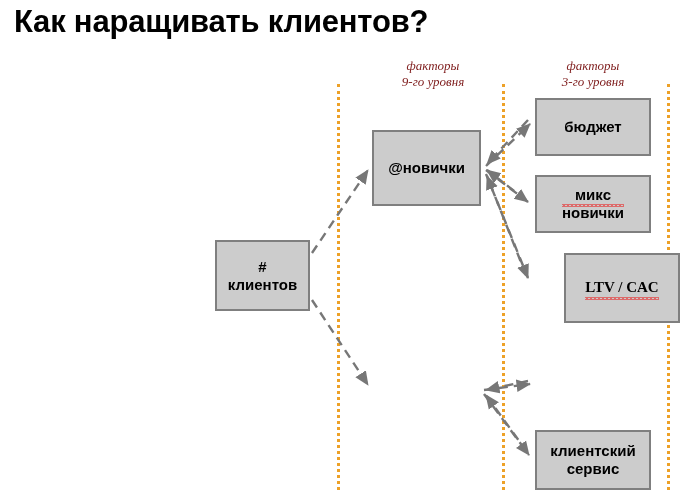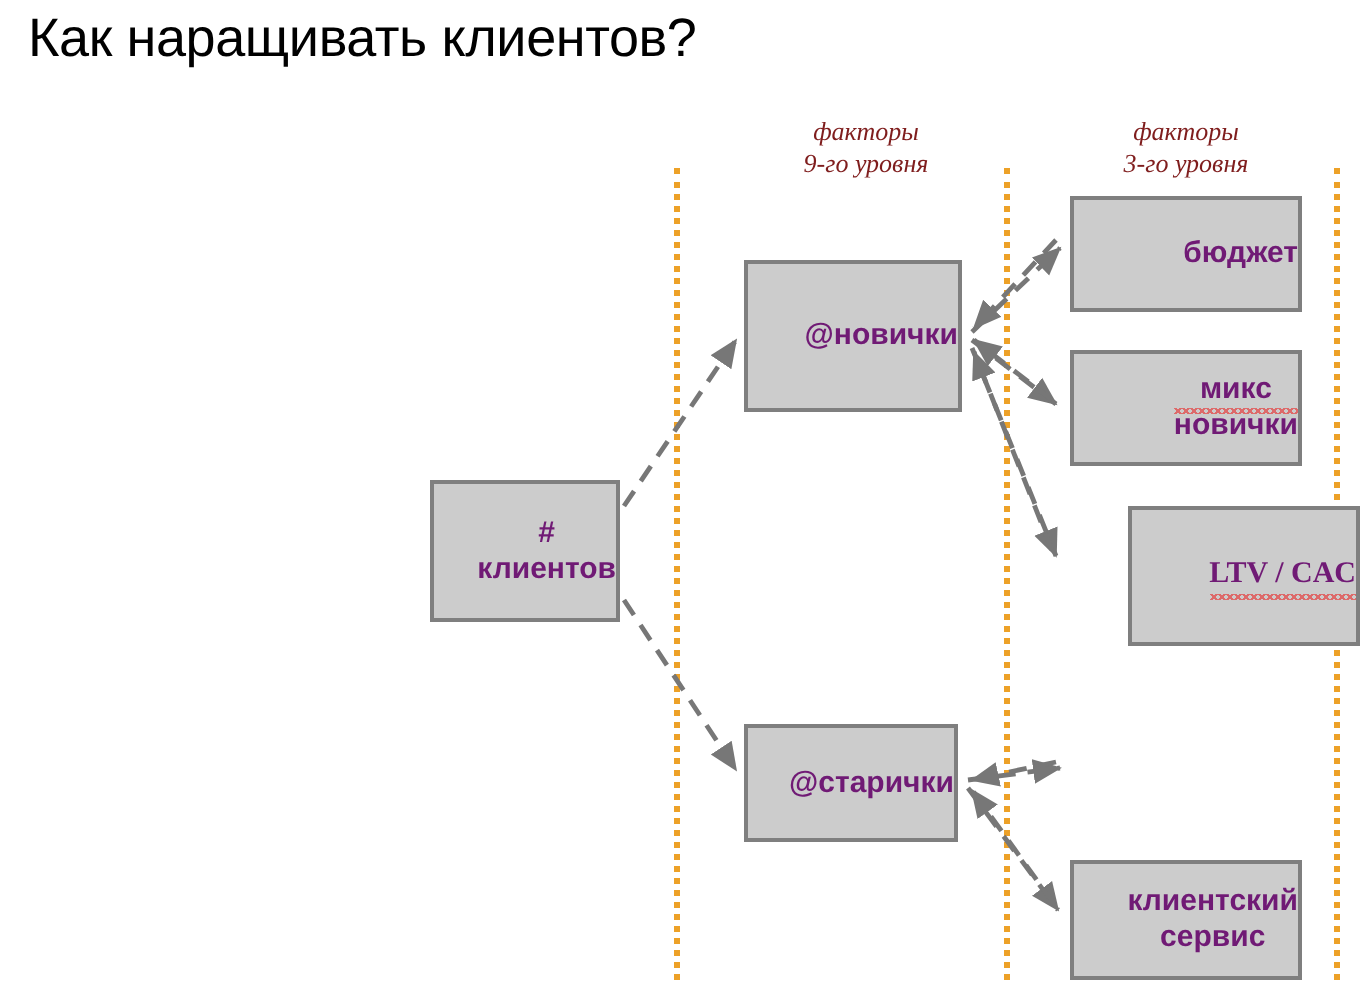--- a/index.html
+++ b/index.html
@@ -14,22 +14,22 @@
     position: relative;
     width: 680px;
     height: 504px;
     background: #ffffff;
     overflow: hidden;
   }
   #slide-title {
     position: absolute;
     left: 14px;
     top: 4px;
-    font-size: 27px;
-    font-weight: normal;
+    font-size: 31px;
+    font-weight: bold;
     color: #000000;
     letter-spacing: -0.2px;
     white-space: nowrap;
   }
   .col-header {
     position: absolute;
     font-family: "Liberation Serif", serif;
     font-style: italic;
     font-size: 13px;
     color: #7f1d1d;
@@ -52,25 +52,25 @@
   #divider-2 { left: 502px; }
   #divider-3 { left: 667px; }
 
   .node {
     position: absolute;
     box-sizing: border-box;
     background: #cccccc;
     border: 2px solid #7f7f7f;
     display: flex;
     align-items: center;
-    justify-content: flex-end;
+    justify-content: center;
     text-align: center;
     font-size: 15px;
     font-weight: bold;
-    color: #701a75;
+    color: #000000;
     line-height: 1.18;
     z-index: 3;
   }
   .node .ln { display: block; }
 
   #node-clients   { left: 215px; top: 240px; width: 95px;  height: 71px; }
   #node-newbies   { left: 372px; top: 130px; width: 109px; height: 76px; }
   #node-oldies    { left: 372px; top: 362px; width: 107px; height: 59px; }
   #node-budget    { left: 535px; top: 98px;  width: 116px; height: 58px; }
   #node-mix       { left: 535px; top: 175px; width: 116px; height: 58px; }
@@ -150,23 +150,20 @@
     <div>
       <span class="ln">#</span>
       <span class="ln">клиентов</span>
     </div>
   </div>
 
   <div class="node" id="node-newbies">
     <span>@новички</span>
   </div>
 
-  <div class="node" id="node-oldies">
-    <span>@старички</span>
-  </div>
 
   <div class="node" id="node-budget">
     <div>
       <span class="ln">бюджет</span>
     </div>
   </div>
 
   <div class="node" id="node-mix">
     <div>
       <span class="ln sp">микс</span>

